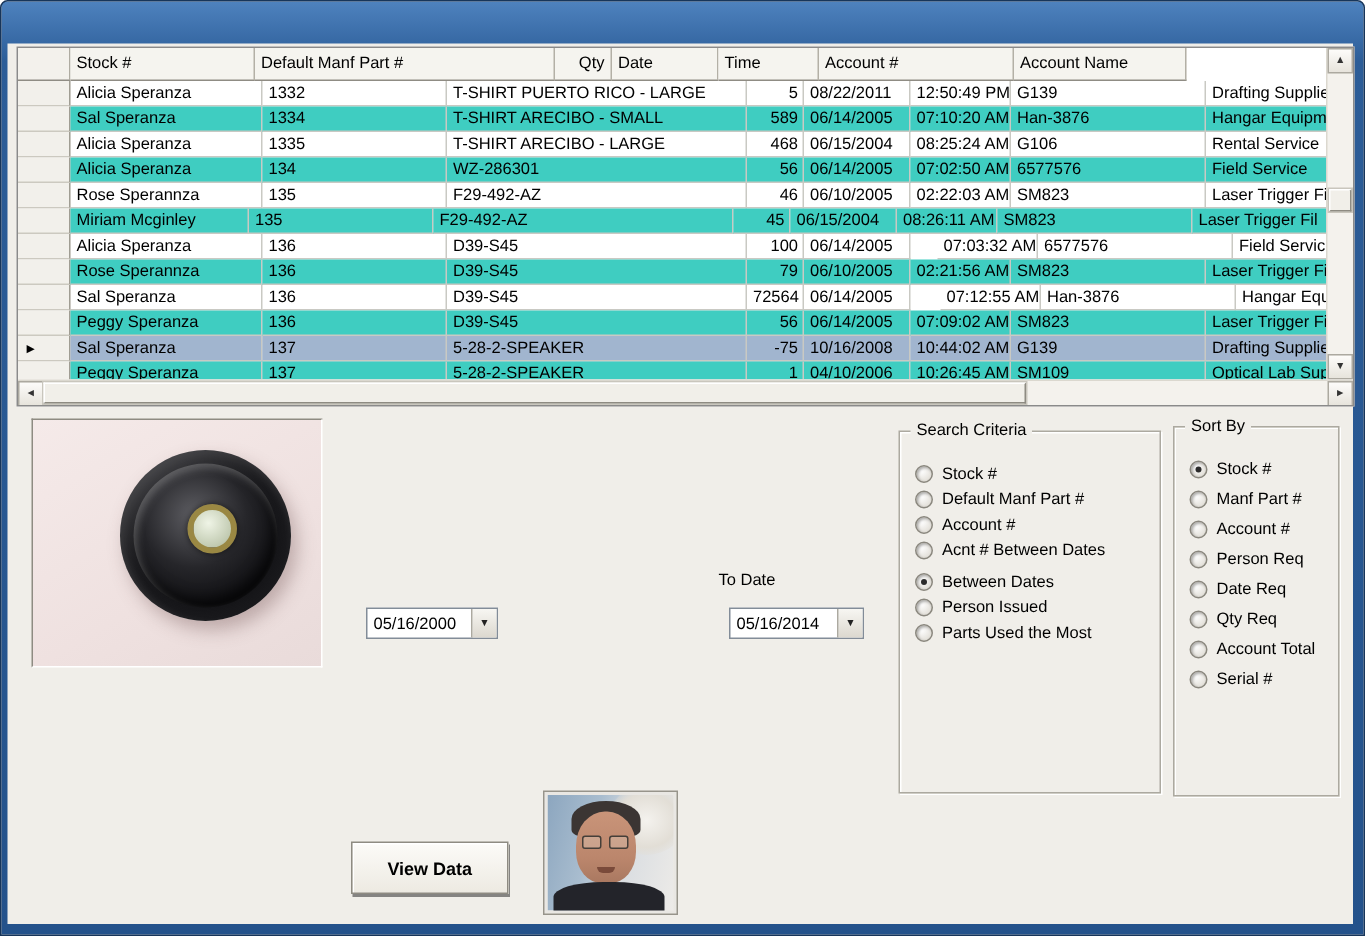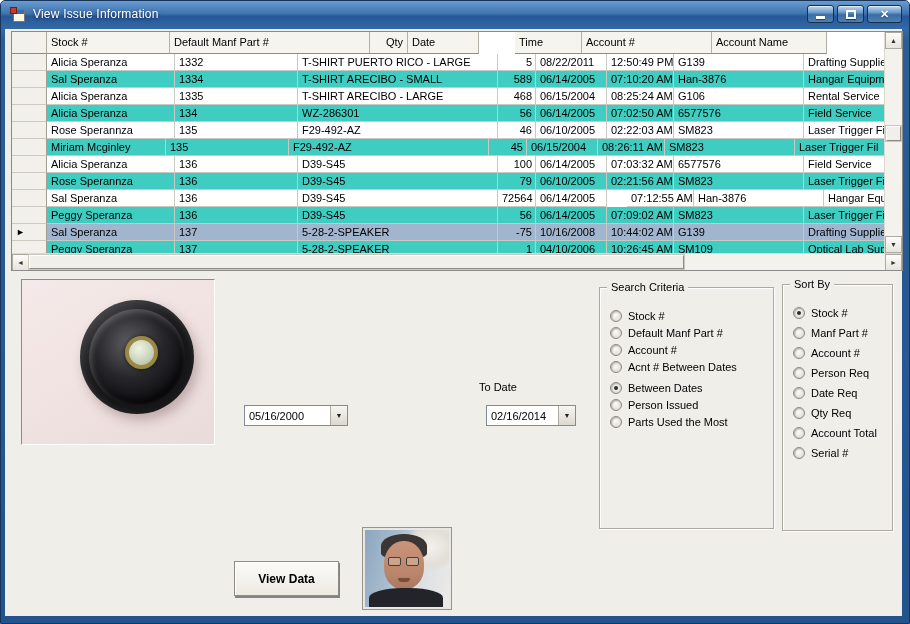--- a/index.html
+++ b/index.html
@@ -114,48 +114,31 @@
   .ph-lens { position:absolute; top:0; width:13px; height:9px; border:1px solid #453F39; border-radius:2px; background:rgba(235,230,220,.28); }
   .ph-lens.l { left:1px; } .ph-lens.r { left:19px; }
   .ph-mouth { position:absolute; left:33px; top:48px; width:12px; height:4px; border-radius:0 0 8px 8px; background:#7A4A3A; }
   .ph-sweater { position:absolute; left:4px; bottom:-3px; width:74px; height:22px; border-radius:45% 45% 0 0; background:#23242A; }
 </style>
 </head>
 <body>
 
 <div class="window">
 
-  <div class="titlebar">
-    <div class="app-icon">
-      <div class="ai-win"></div>
-      <div class="ai-bar"></div>
-      <div class="ai-red"></div>
-    </div>
-    <div class="title-text">View Issue Information</div>
-    <div class="cap-btn" id="btn-min">
-        <div class="g-min"></div>
-      </div>
-    <div class="cap-btn" id="btn-max">
-        <div class="g-max"></div>
-      </div>
-    <div class="cap-btn" id="btn-close">
-        <span class="g-close">✕</span>
-      </div>
-  </div>
 
   <div class="client"></div>
 
   <div class="grid">
     <div class="grid-head" id="grid-head">
       <div class="h-corner"></div>
         <div class="h-cell" style="width: 123px; text-align: left;">Stock #</div>
         <div class="h-cell" style="width: 200px; text-align: left;">Default Manf Part #</div>
         <div class="h-cell" style="width: 38px; text-align: right;">Qty</div>
         <div class="h-cell" style="width: 71px; text-align: left;">Date</div>
-        <div class="h-cell" style="width: 67px; text-align: left; margin-left: 36px;">Time</div>
+        <div class="h-cell" style="width: 67px; text-align: left;">Time</div>
         <div class="h-cell" style="width: 130px; text-align: left;">Account #</div>
         <div class="h-cell" style="width: 115px; text-align: left;">Account Name</div>
       </div>
     <div class="grid-rows" id="grid-rows">
         <div class="g-row">
           <div class="g-rowhead"></div>
           <div class="g-cell" style="width: 128px; text-align: left;">Alicia Speranza</div>
           <div class="g-cell" style="width: 123px; text-align: left;">1332</div>
           <div class="g-cell" style="width: 200px; text-align: left;">T-SHIRT PUERTO RICO - LARGE</div>
           <div class="g-cell num" style="width: 38px; text-align: right;">5</div>
@@ -219,21 +202,21 @@
           <div class="g-cell" style="width: 130px; text-align: left;">SM823</div>
           <div class="g-cell" style="width: 115px; text-align: left;">Laser Trigger Fil</div>
         </div>
         <div class="g-row">
           <div class="g-rowhead"></div>
           <div class="g-cell" style="width: 128px; text-align: left;">Alicia Speranza</div>
           <div class="g-cell" style="width: 123px; text-align: left;">136</div>
           <div class="g-cell" style="width: 200px; text-align: left;">D39-S45</div>
           <div class="g-cell num" style="width: 38px; text-align: right;">100</div>
           <div class="g-cell" style="width: 71px; text-align: left;">06/14/2005</div>
-          <div class="g-cell" style="width: 67px; text-align: center;">07:03:32 AM</div>
+          <div class="g-cell" style="width: 67px; text-align: center; margin-left: 18px;">07:03:32 AM</div>
           <div class="g-cell" style="width: 130px; text-align: left;">6577576</div>
           <div class="g-cell" style="width: 115px; text-align: left;">Field Service</div>
         </div>
         <div class="g-row teal">
           <div class="g-rowhead"></div>
           <div class="g-cell" style="width: 128px; text-align: left;">Rose Sperannza</div>
           <div class="g-cell" style="width: 123px; text-align: left;">136</div>
           <div class="g-cell" style="width: 200px; text-align: left;">D39-S45</div>
           <div class="g-cell num" style="width: 38px; text-align: right;">79</div>
           <div class="g-cell" style="width: 71px; text-align: left;">06/10/2005</div>
@@ -300,27 +283,27 @@
   </div>
 
   <div class="partbox">
     <div class="spk">
       <div class="spk-cone"></div>
       <div class="spk-ring"></div>
     </div>
   </div>
 
   <div class="field-label" style="left:262px;top:380px;margin-top:28px;">From Date</div>
-  <div class="combo" style="left:243px;top:404px;width:104px;">
+  <div class="combo" style="left:243px;top:404px;width:88px;">
     <div class="combo-value">05/16/2000</div>
     <div class="combo-btn">▼</div>
   </div>
   <div class="field-label" style="left:478px;top:380px;">To Date</div>
   <div class="combo" style="left:485px;top:404px;width:90px;">
-    <div class="combo-value">02/16/2014</div>
+    <div class="combo-value">05/16/2014</div>
     <div class="combo-btn">▼</div>
   </div>
 
   <div class="groupbox" style="left:598px;top:286px;width:175px;height:242px;">
     <span class="gb-title">Search Criteria</span>
     <div id="search-opts">
         <div class="opt-row">
           <span class="radio"></span>
           <span class="opt-label">Stock #</span>
         </div>

